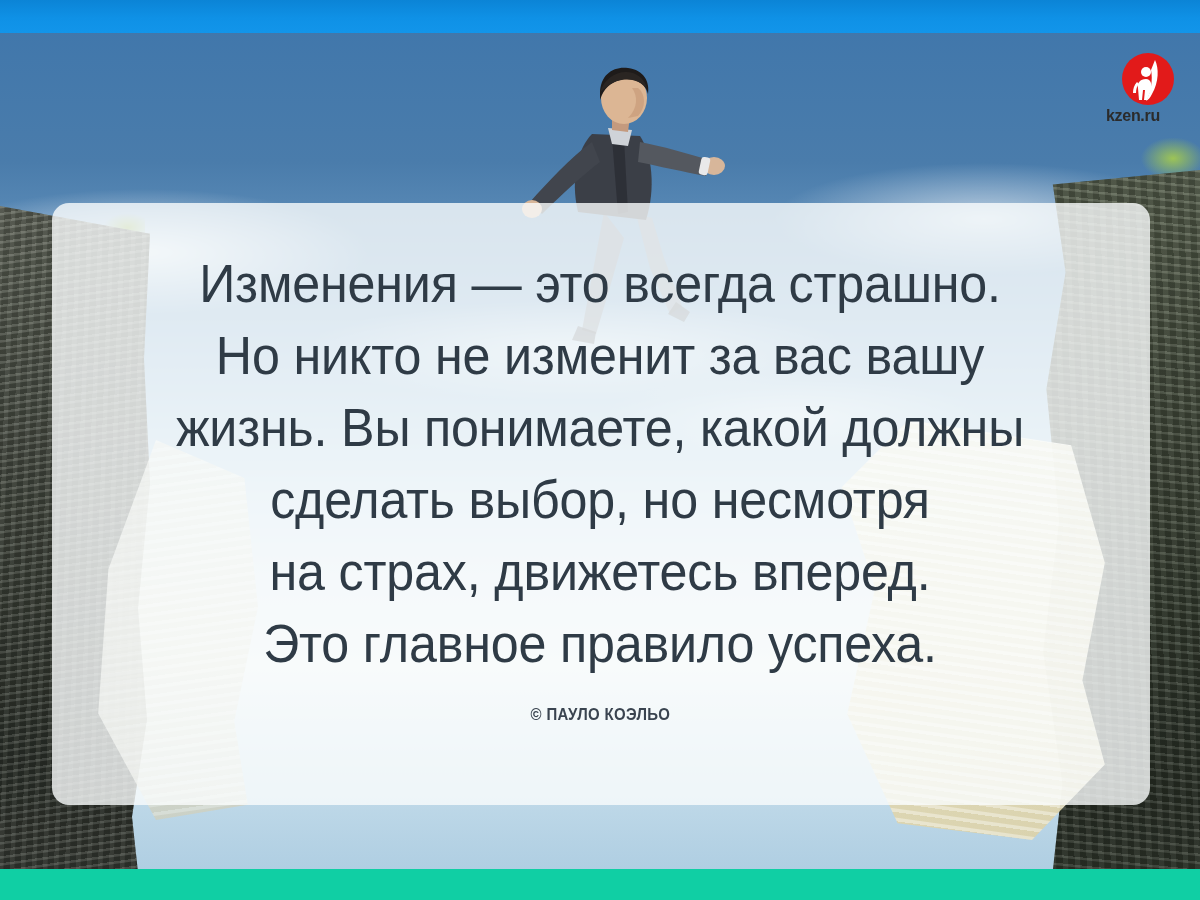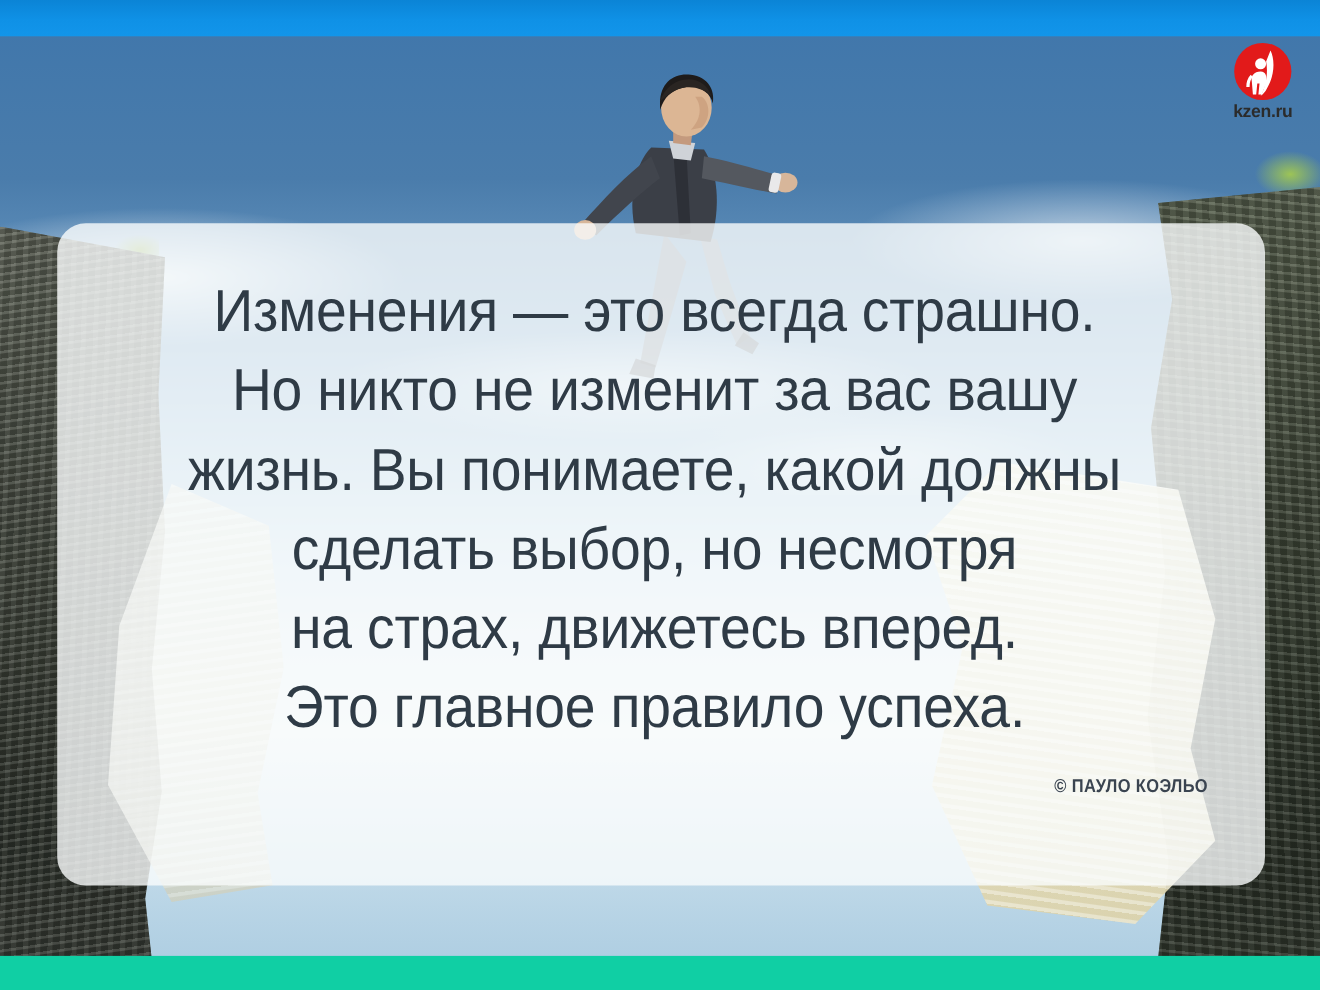--- a/index.html
+++ b/index.html
@@ -190,24 +190,24 @@
     top: 869px;
     width: 1200px;
     height: 31px;
     background: #10cfa4;
   }
 
   
   .logo {
     position: absolute;
     left: 1106px;
-    top: 38px;
+    top: 52px;
     width: 84px;
     height: 92px;
-    text-align: center;
+    text-align: left;
   }
   .logo-mark {
     width: 54px;
     height: 54px;
     margin: 0 auto;
     display: block;
   }
   .logo-text {
     margin-top: 2px;
     font-family: "Liberation Sans", sans-serif;
@@ -218,27 +218,27 @@
     line-height: 1;
   }
 
   
   .quote-card {
     position: absolute;
     left: 52px;
     top: 203px;
     width: 1098px;
     height: 602px;
-    border-radius: 26px;
+    border-radius: 17px;
     background: rgba(250,252,253,0.80);
     box-sizing: border-box;
-    padding: 44px 42px 22px 30px;
+    padding: 44px 32px 22px 30px;
     display: flex;
     flex-direction: column;
-    align-items: flex-end;
+    align-items: center;
     justify-content: flex-start;
   }
   .quote-lines {
     width: 100%;
     text-align: center;
   }
   .quote-line {
     font-family: "Liberation Sans", sans-serif;
     font-size: 54px;
     line-height: 72px;

